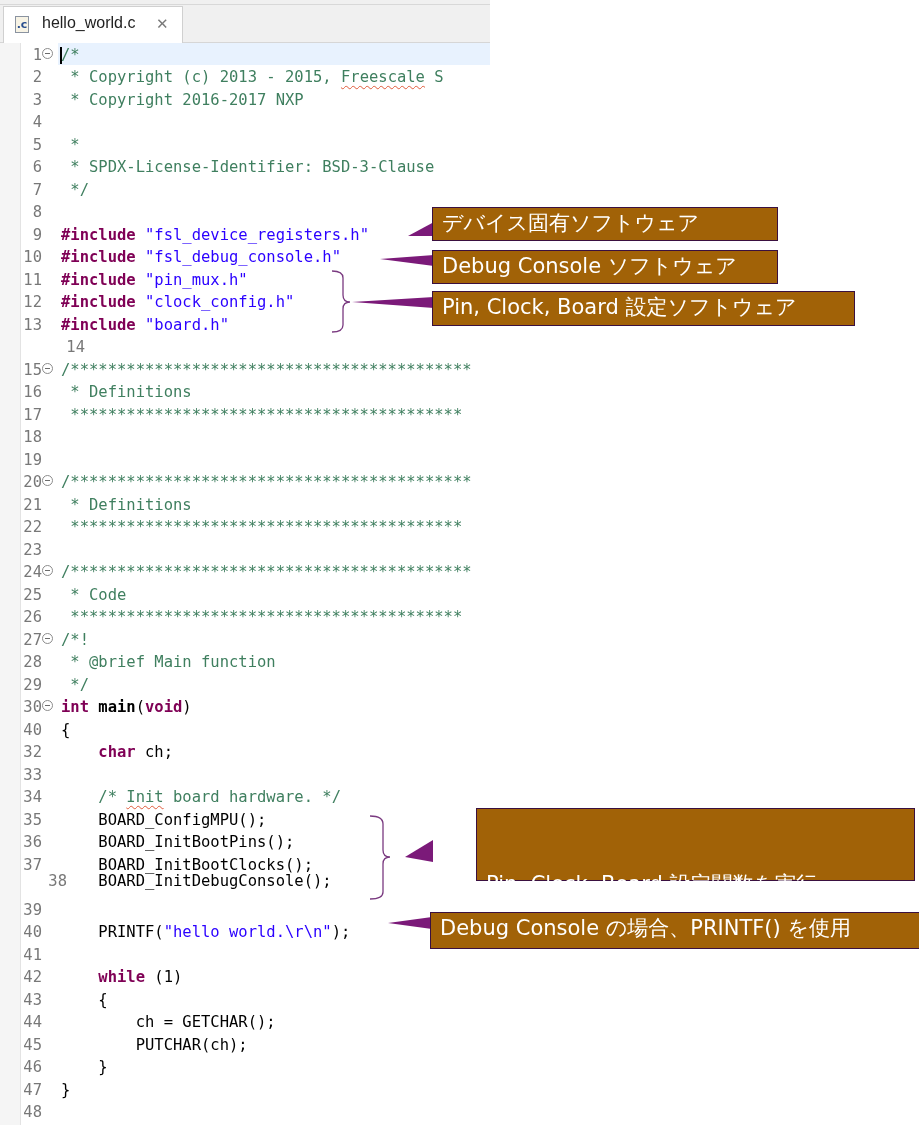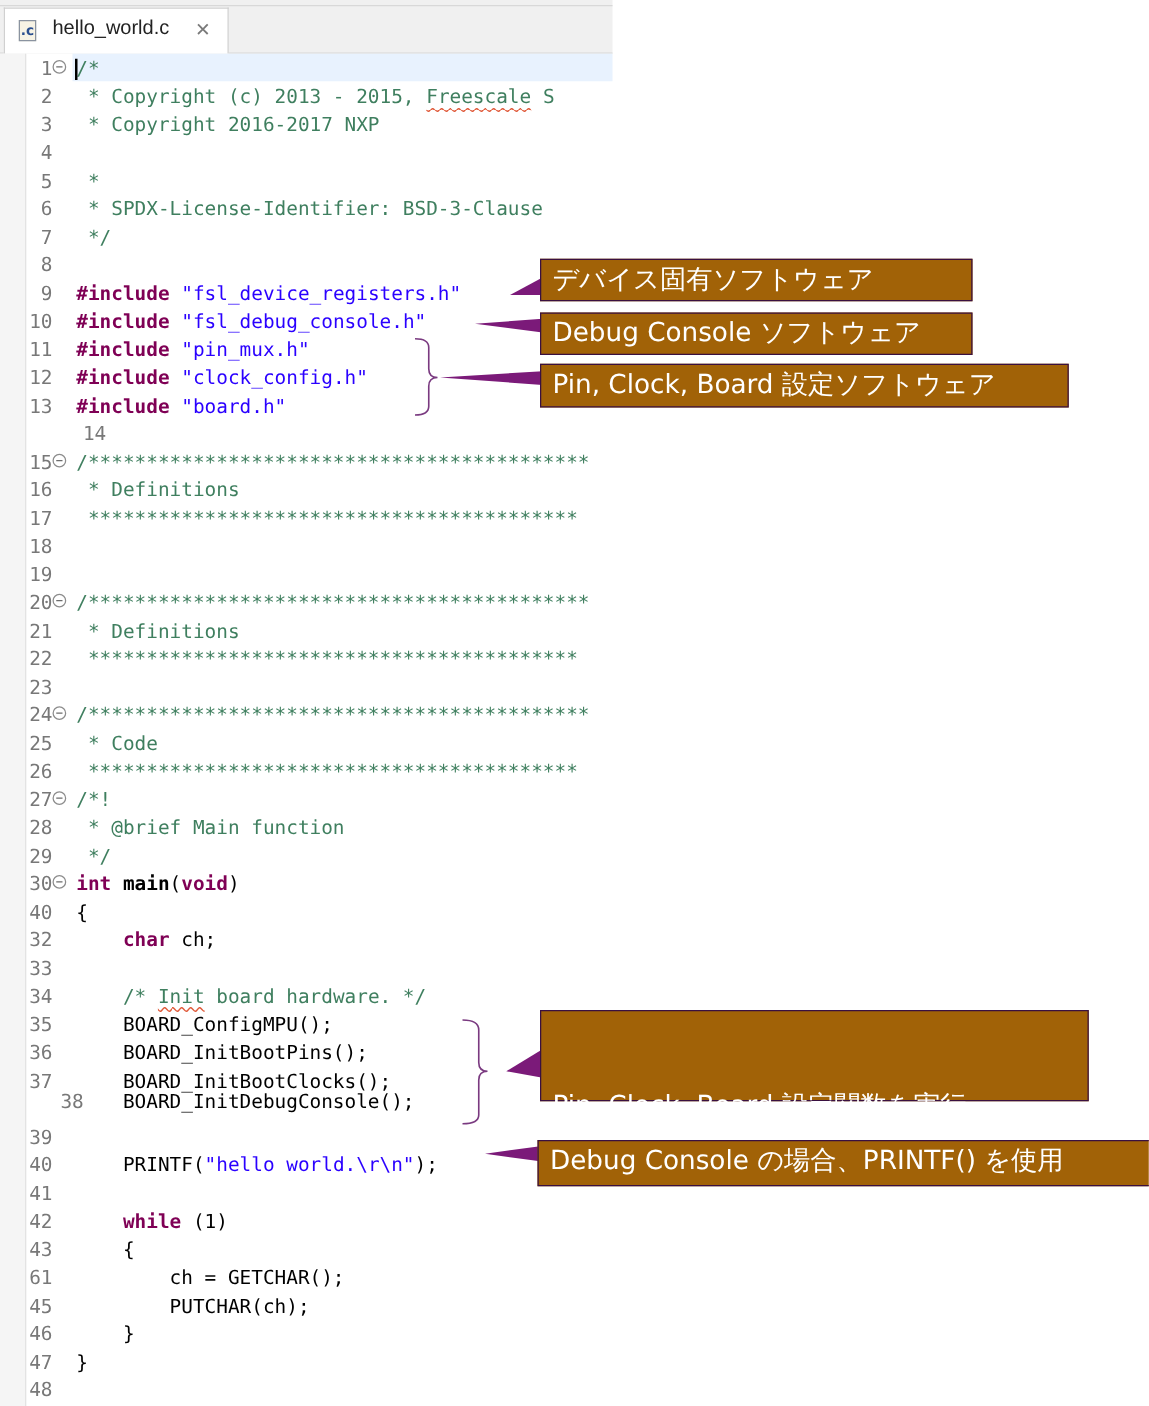--- a/index.html
+++ b/index.html
@@ -18,21 +18,21 @@
   .fold { position:absolute; left:42px; top:4px; width:11px; height:11px; border:1px solid #8c8c8c; border-radius:50%; box-sizing:border-box; }
   .fold::after { content:""; position:absolute; left:2px; top:4px; width:5px; height:1px; background:#6c6c6c; }
   .code { position:absolute; left:61px; color:#000; }
   .c-comment { color:#3f7f5f; }
   .c-kw { color:#7f0055; font-weight:bold; }
   .c-str { color:#2a00ff; }
   .c-bold { font-weight:bold; }
   .squiggle { text-decoration:underline wavy #e05a3a; text-decoration-thickness:1px; text-underline-offset:3px; }
   .caret { position:absolute; left:60px; top:47px; width:2px; height:17px; background:#000; }
   .callout { position:absolute; background:#a16207; border:1px solid #3a1040; box-sizing:border-box; color:#ffffff; font-family:"DejaVu Sans", sans-serif; font-size:21px; line-height:30px; padding:0 9px; white-space:pre; }
-  .callout.two { line-height:29px; padding-top:3px; }
+  .callout.two { line-height:29px; padding-top:3px;margin-left:44px; }
   svg.overlay { position:absolute; left:0; top:0; width:919px; height:1125px; pointer-events:none; }
 </style>
 </head>
 <body>
 
 <div class="tabbar">
   <div class="tabbar-topline"></div>
   <div class="tab">
     <span class="tab-icon">.c</span>
     <span class="tab-label">hello_world.c</span>
@@ -80,21 +80,21 @@
     <div class="line" style="top: 786.17px;"><span class="ln">34</span><span class="code"><span class="c-comment">    /* </span><span class="c-comment squiggle">Init</span><span class="c-comment"> board hardware. */</span></span></div>
     <div class="line" style="top: 808.66px;"><span class="ln">35</span><span class="code"><span>    BOARD_ConfigMPU();</span></span></div>
     <div class="line" style="top: 831.15px;"><span class="ln">36</span><span class="code"><span>    BOARD_InitBootPins();</span></span></div>
     <div class="line" style="top: 853.64px; text-decoration: underline;"><span class="ln">37</span><span class="code"><span>    BOARD_InitBootClocks();</span></span></div>
     <div class="line" style="top: 870px; padding-left: 25px;"><span class="ln">38</span><span class="code"><span>    BOARD_InitDebugConsole();</span></span></div>
     <div class="line" style="top: 898.62px;"><span class="ln">39</span><span class="code"></span></div>
     <div class="line" style="top: 921.11px;"><span class="ln">40</span><span class="code"><span>    PRINTF(</span><span class="c-str">"hello world.\r\n"</span><span>);</span></span></div>
     <div class="line" style="top: 943.6px;"><span class="ln">41</span><span class="code"></span></div>
     <div class="line" style="top: 966.09px;"><span class="ln">42</span><span class="code"><span>    </span><span class="c-kw">while</span><span> (1)</span></span></div>
     <div class="line" style="top: 988.58px;"><span class="ln">43</span><span class="code"><span>    {</span></span></div>
-    <div class="line" style="top: 1011.07px;"><span class="ln">61</span><span class="code"><span>        ch = GETCHAR();</span></span></div>
+    <div class="line" style="top: 1011.07px;"><span class="ln">44</span><span class="code"><span>        ch = GETCHAR();</span></span></div>
     <div class="line" style="top: 1033.56px;"><span class="ln">45</span><span class="code"><span>        PUTCHAR(ch);</span></span></div>
     <div class="line" style="top: 1056.05px;"><span class="ln">46</span><span class="code"><span>    }</span></span></div>
     <div class="line" style="top: 1078.54px;"><span class="ln">47</span><span class="code"><span>}</span></span></div>
     <div class="line" style="top: 1101.03px;"><span class="ln">48</span><span class="code"></span></div>
   </div>
 <div class="caret"></div>
 
 <svg class="overlay" viewBox="0 0 919 1125">
 
   <polygon points="408,236 434,222 434,236" fill="#7b1a79"></polygon>

